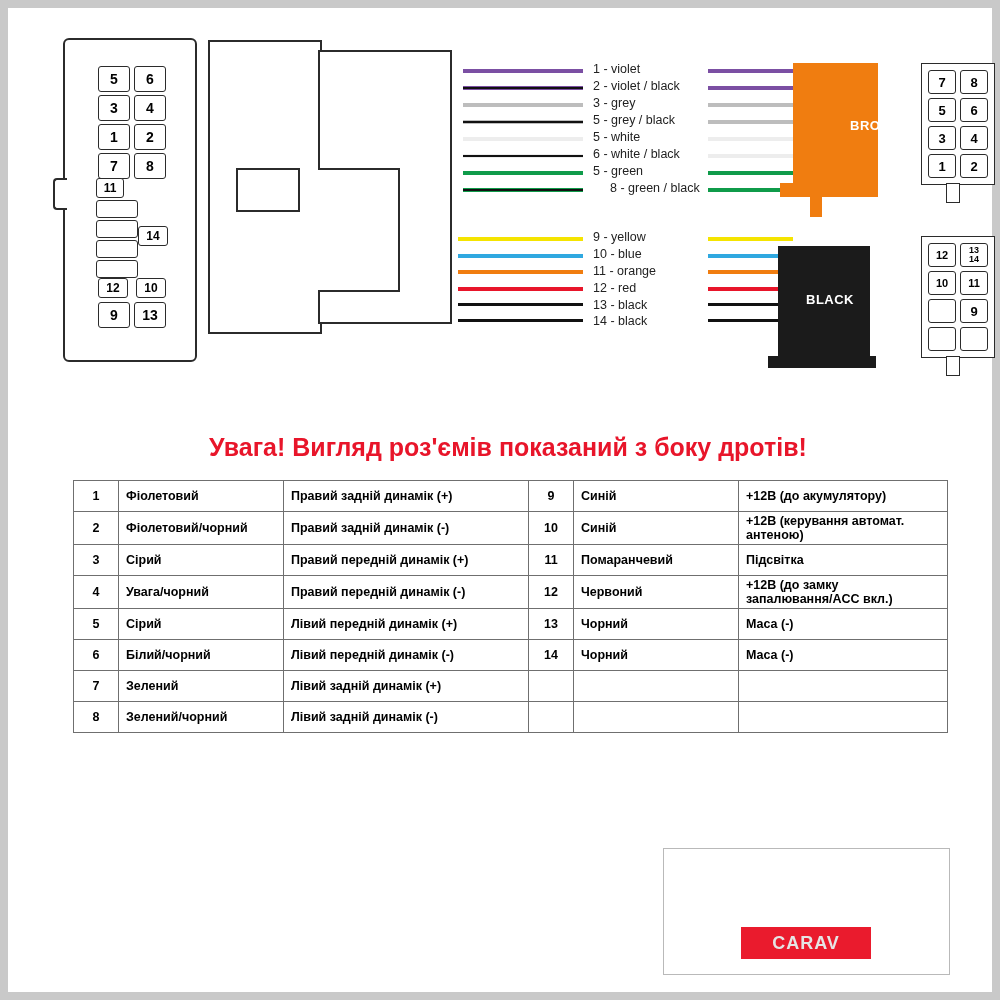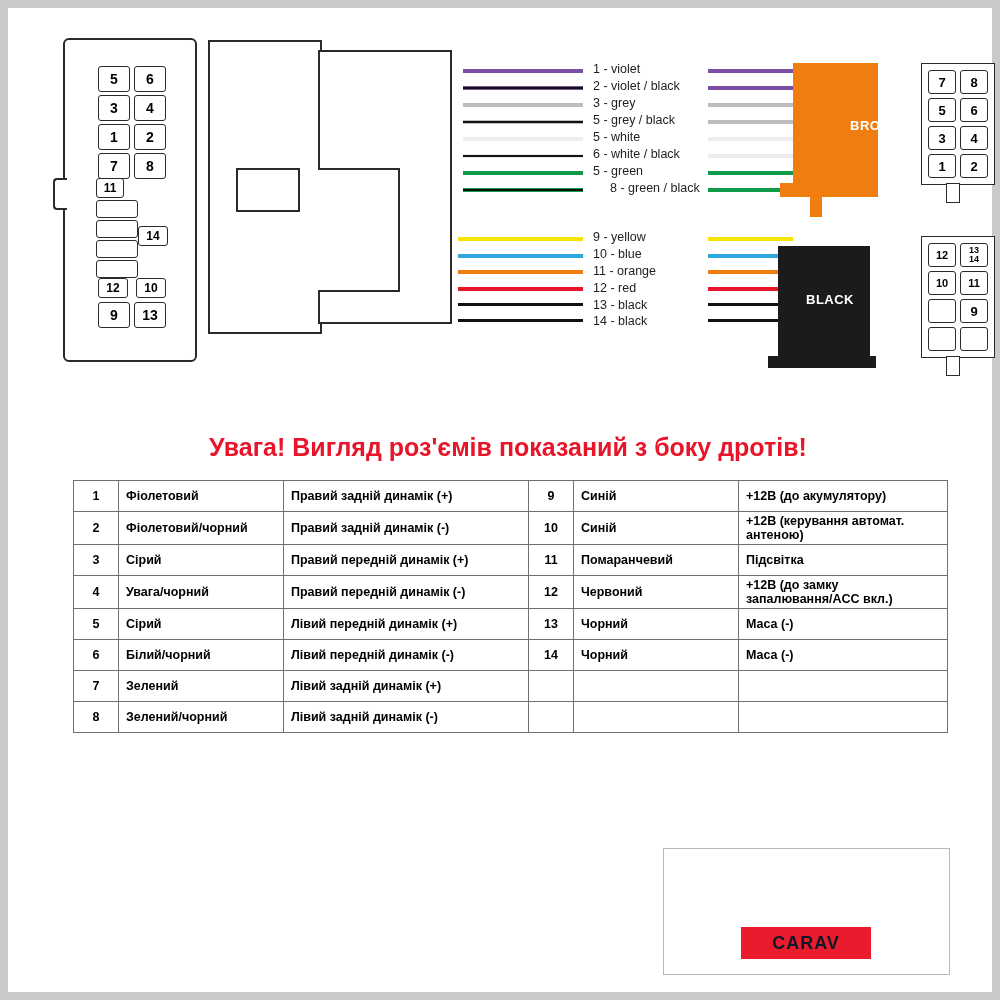--- a/index.html
+++ b/index.html
@@ -102,21 +102,21 @@
     border:1px solid #b9b9b9;background:#fff;
   }
   .badge-title{
     position:absolute;left:0;top:16px;width:285px;text-align:center;
     font-size:32px;font-weight:bold;color:#1a1a1a;letter-spacing:.5px;
   }
   .badge-logo{
     position:absolute;left:77px;top:78px;width:130px;height:32px;background:#ea1b2d;
     display:flex;align-items:center;justify-content:center;
   }
-  .badge-logo span{color:#0f172a;font-size:18px;font-weight:bold;letter-spacing:1px;}
+  .badge-logo span{color:#e5e5e5;font-size:18px;font-weight:bold;letter-spacing:1px;}
 </style>
 </head>
 <body>
 
 <div class="page">
   <div class="canvas">
 
     <div class="diagram">
 
       <div class="housing"></div>

